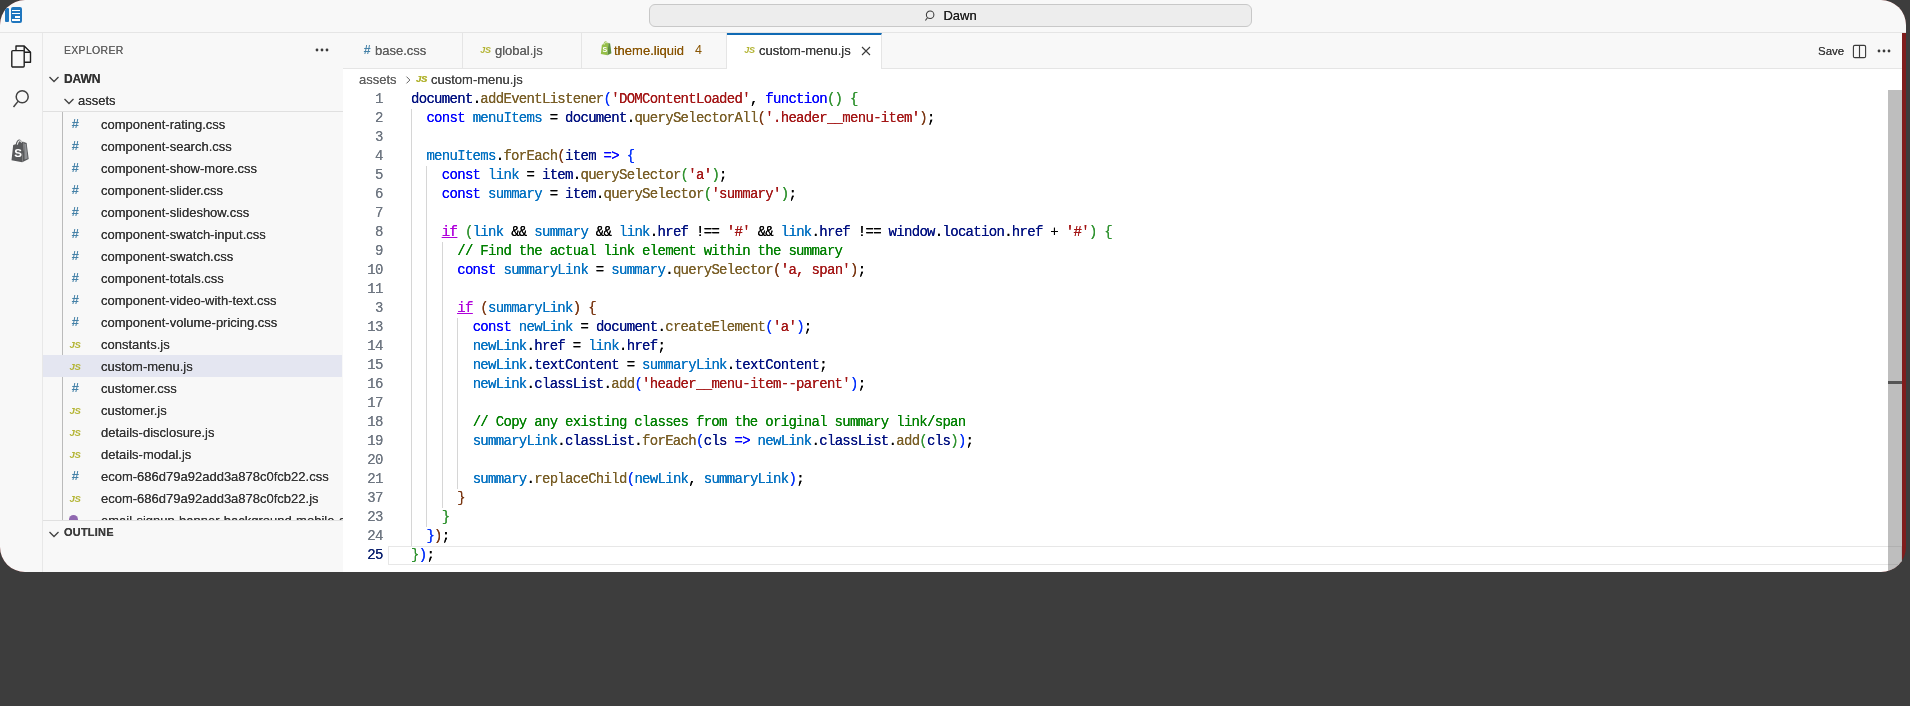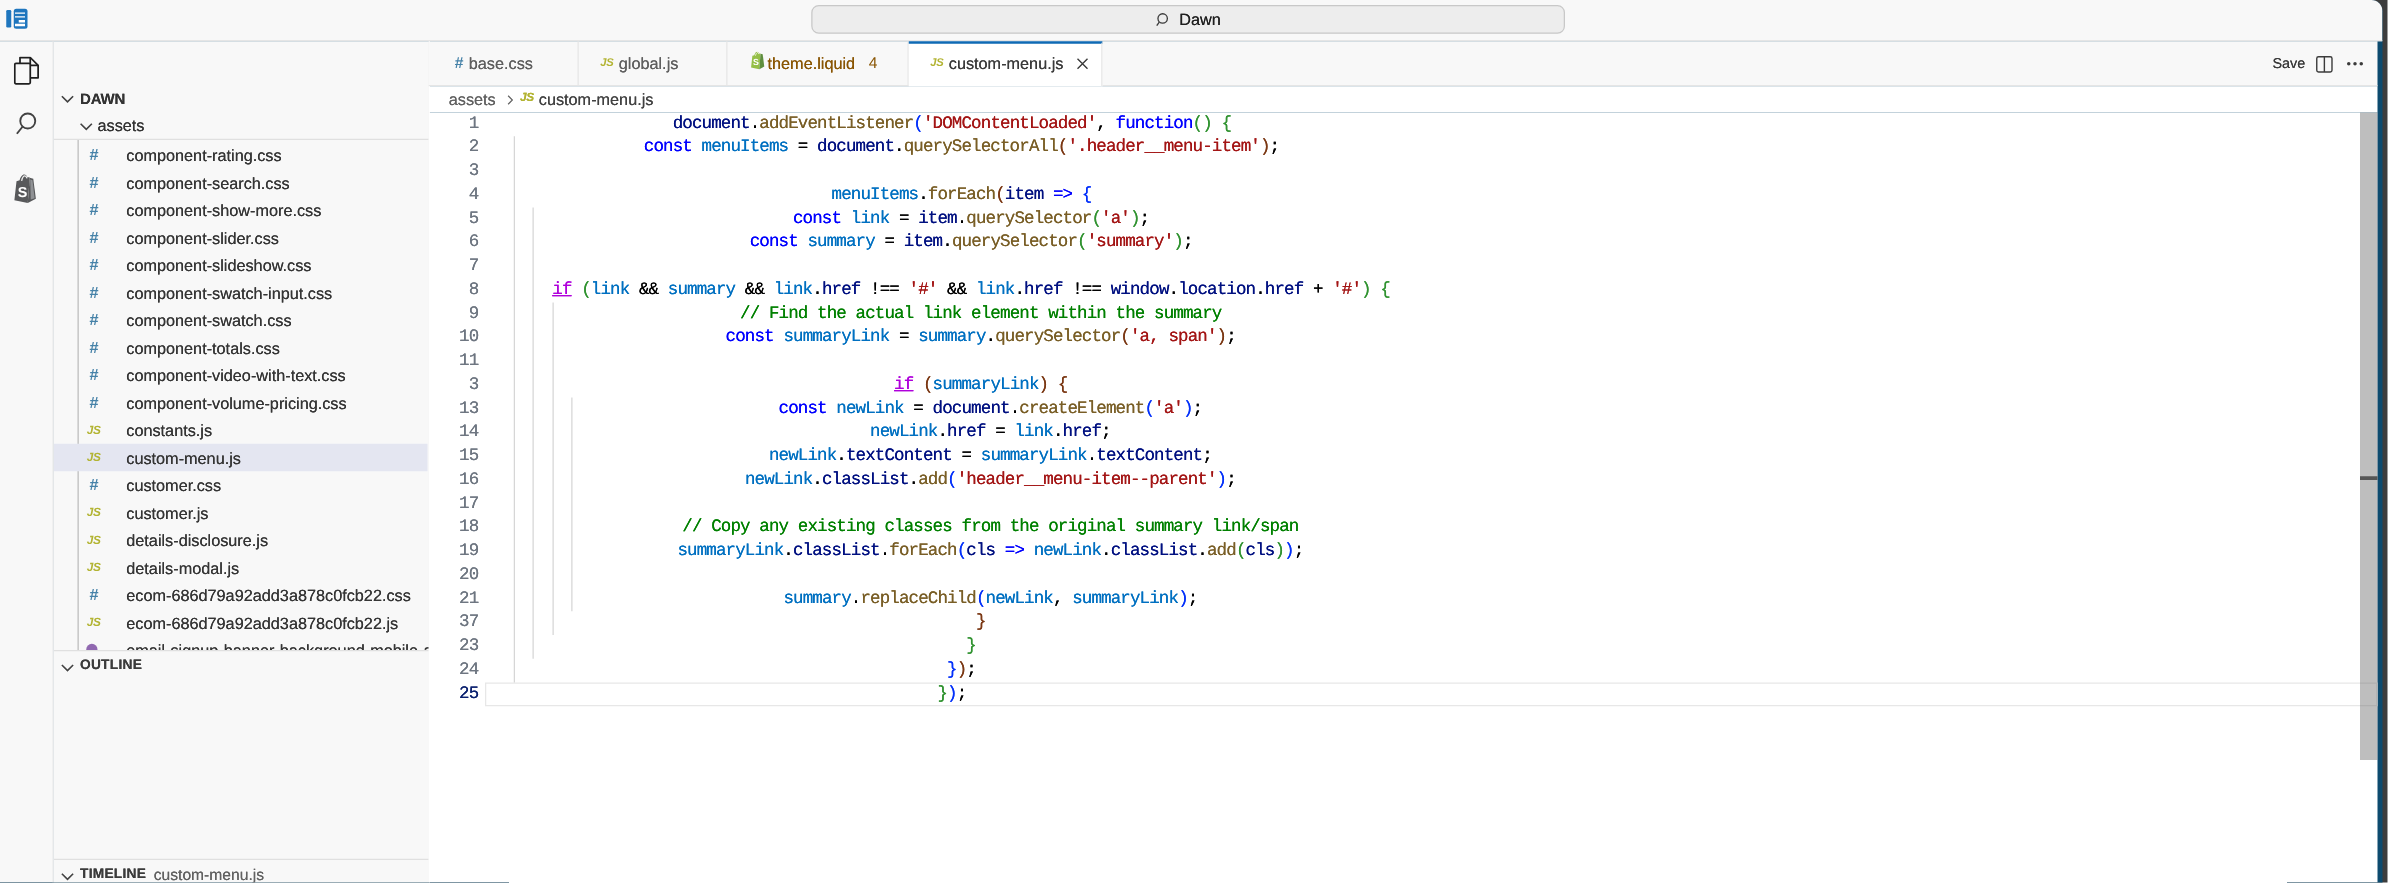--- a/index.html
+++ b/index.html
@@ -1,16 +1,16 @@
 <!DOCTYPE html>
 <html><head><meta charset="utf-8"><title>custom-menu.js - Dawn</title>
 <style>
 html,body{margin:0;padding:0;}
 body{width:1910px;height:706px;overflow:hidden;background:#3d3d3d;font-family:"Liberation Sans",sans-serif;-webkit-font-smoothing:antialiased;}
-#app{position:absolute;left:0;top:0;width:1906px;height:706px;background:#0c4a6e;border-top-right-radius:9px;overflow:hidden;}
+#app{position:absolute;left:0;top:0;width:1906px;height:572px;background:#7f1d1d;border-top-right-radius:9px;overflow:hidden;border-radius:25px;}
 
 #titlebar{position:absolute;left:0;top:0;width:100%;height:32px;background:#F8F8F8;border-bottom:1px solid #E5E5E5;}
 #blueicon{position:absolute;left:5px;top:7px;width:17px;height:16px;}
 #blueicon .bar{position:absolute;left:0;top:1px;width:3.5px;height:14px;background:#1F76BE;border-radius:1px;}
 #blueicon .blk{position:absolute;left:5.5px;top:0;width:11px;height:16px;background:#1F76BE;border-radius:2px;}
 #blueicon .blk i{position:absolute;left:1.8px;right:1.8px;height:1.6px;background:#fff;display:block;}
 #cmdcenter{position:absolute;left:649px;top:4px;width:601px;height:21px;background:#EDEDED;border:1px solid #C8C8C8;border-radius:6px;display:flex;align-items:center;justify-content:center;font-size:13px;color:#1f1f1f;}
 #cmdcenter svg{margin-right:5px;}
 
 #activitybar{position:absolute;left:0;top:33px;width:42px;bottom:0;background:#F8F8F8;border-right:1px solid #E8E8E8;}
@@ -53,21 +53,21 @@
 #tabactions svg.spl{position:absolute;left:1509px;top:11px;}
 #tabactions svg.dts{position:absolute;left:1533px;top:10px;}
 #tabactions .save{font-size:11.5px;color:#3B3B3B;}
 #breadcrumbs{position:absolute;left:343px;top:69px;right:4px;height:21px;background:#fff;}
 #breadcrumbs .bi{position:absolute;top:3px;font-size:13px;color:#616161;}
 
 #codearea{position:absolute;left:343px;top:90px;right:4px;bottom:0;background:#fff;}
 #curline{position:absolute;left:45px;top:456px;right:0;height:17px;border:1px solid #E7E7E7;}
 #linenums{position:absolute;left:0;top:0;width:40px;text-align:right;font-family:"Liberation Mono",monospace;font-size:14px;line-height:19px;color:#6E7681;letter-spacing:-0.5px;}
 #linenums .cur{color:#0B216F;}
-#codelines{position:absolute;left:68px;top:0;font-family:"Liberation Mono",monospace;font-size:14px;line-height:19px;color:#000;letter-spacing:-0.7px;white-space:pre;text-align:center;}
+#codelines{position:absolute;left:68px;top:0;font-family:"Liberation Mono",monospace;font-size:14px;line-height:19px;color:#000;letter-spacing:-0.7px;white-space:pre;}
 .cl{height:19px;}
 i{font-style:normal;}
 i.k{color:#0000FF;} i.t{color:#AF00DB;text-decoration:underline;} i.c{color:#0070C1;} i.v{color:#001080;}
 i.f{color:#795E26;} i.s{color:#A31515;} i.m{color:#008000;}
 i.b0{color:#0431FA;} i.b1{color:#319331;} i.b2{color:#7B3814;}
 .cguide{position:absolute;width:1px;background:#D6D6D6;}
 #sbthumb{position:absolute;right:0;top:0;width:14px;height:518px;background:rgba(100,100,100,0.42);}
 #sbmark{position:absolute;right:0;top:291px;width:14px;height:3px;background:#555;}
 svg{display:block;}
 #codelines,#linenums,.fn,.rowlabel,.tab .tname,#breadcrumbs .bi,#nosym,.sectionhead,#tlfile,#sbheader .t,#cmdcenter span,#tabactions .save{text-shadow:0 0 0.4px currentColor;}
@@ -112,20 +112,30 @@
         <path d="M14.8 3.1 c-.5-.3-1.1-.3-1.8-.1 C12.4 1.5 11.5 .6 10.4 .6 8.8 .6 7.3 2.6 6.7 5.2 L4.2 6 2.5 21.2 13.2 23.3 Z" fill="#58595B"></path>
         <path d="M14.8 3.1 L17.6 4 19.7 19.9 13.2 23.3 Z" fill="#58595B"></path>
         <path d="M15.2 4.5 L17 5.1 18.7 19.6 15.6 20.6 Z" fill="#909295"></path>
         <path d="M8.3 5.7 C8.8 3.3 9.9 1.7 10.9 1.7 c.7 0 1.3 .8 1.7 2" fill="none" stroke="#ECECEC" stroke-width="1.1"></path>
         <text x="5.2" y="18.4" font-size="11.5" font-weight="bold" fill="#ffffff" font-family="Liberation Sans">S</text>
       </svg>
     </div>
   </div>
 
   <div id="sidebar">
+    <div id="sbheader">
+        <span class="t">EXPLORER</span>
+      <span class="dots">
+          <svg width="16" height="16" viewBox="0 0 16 16">
+            <circle cx="3" cy="8" r="1.4" fill="#3B3B3B"></circle>
+            <circle cx="8" cy="8" r="1.4" fill="#3B3B3B"></circle>
+            <circle cx="13" cy="8" r="1.4" fill="#3B3B3B"></circle>
+          </svg>
+        </span>
+    </div>
     <div class="trow" style="top:35px">
       <svg class="chev" style="left:3px;top:3px" width="16" height="16" viewBox="0 0 16 16">
           <path d="M3.5 6 L8 10.5 L12.5 6" fill="none" stroke="#424242" stroke-width="1.3"></path>
         </svg>
       <span class="rowlabel" style="left:21px;font-weight:700;font-size:12px;letter-spacing:-0.1px;top:4px;">DAWN</span>
     </div>
     <div class="trow" style="top:57px">
       <svg class="chev" style="left:18px;top:3px" width="16" height="16" viewBox="0 0 16 16">
           <path d="M3.5 6 L8 10.5 L12.5 6" fill="none" stroke="#424242" stroke-width="1.3"></path>
         </svg>

